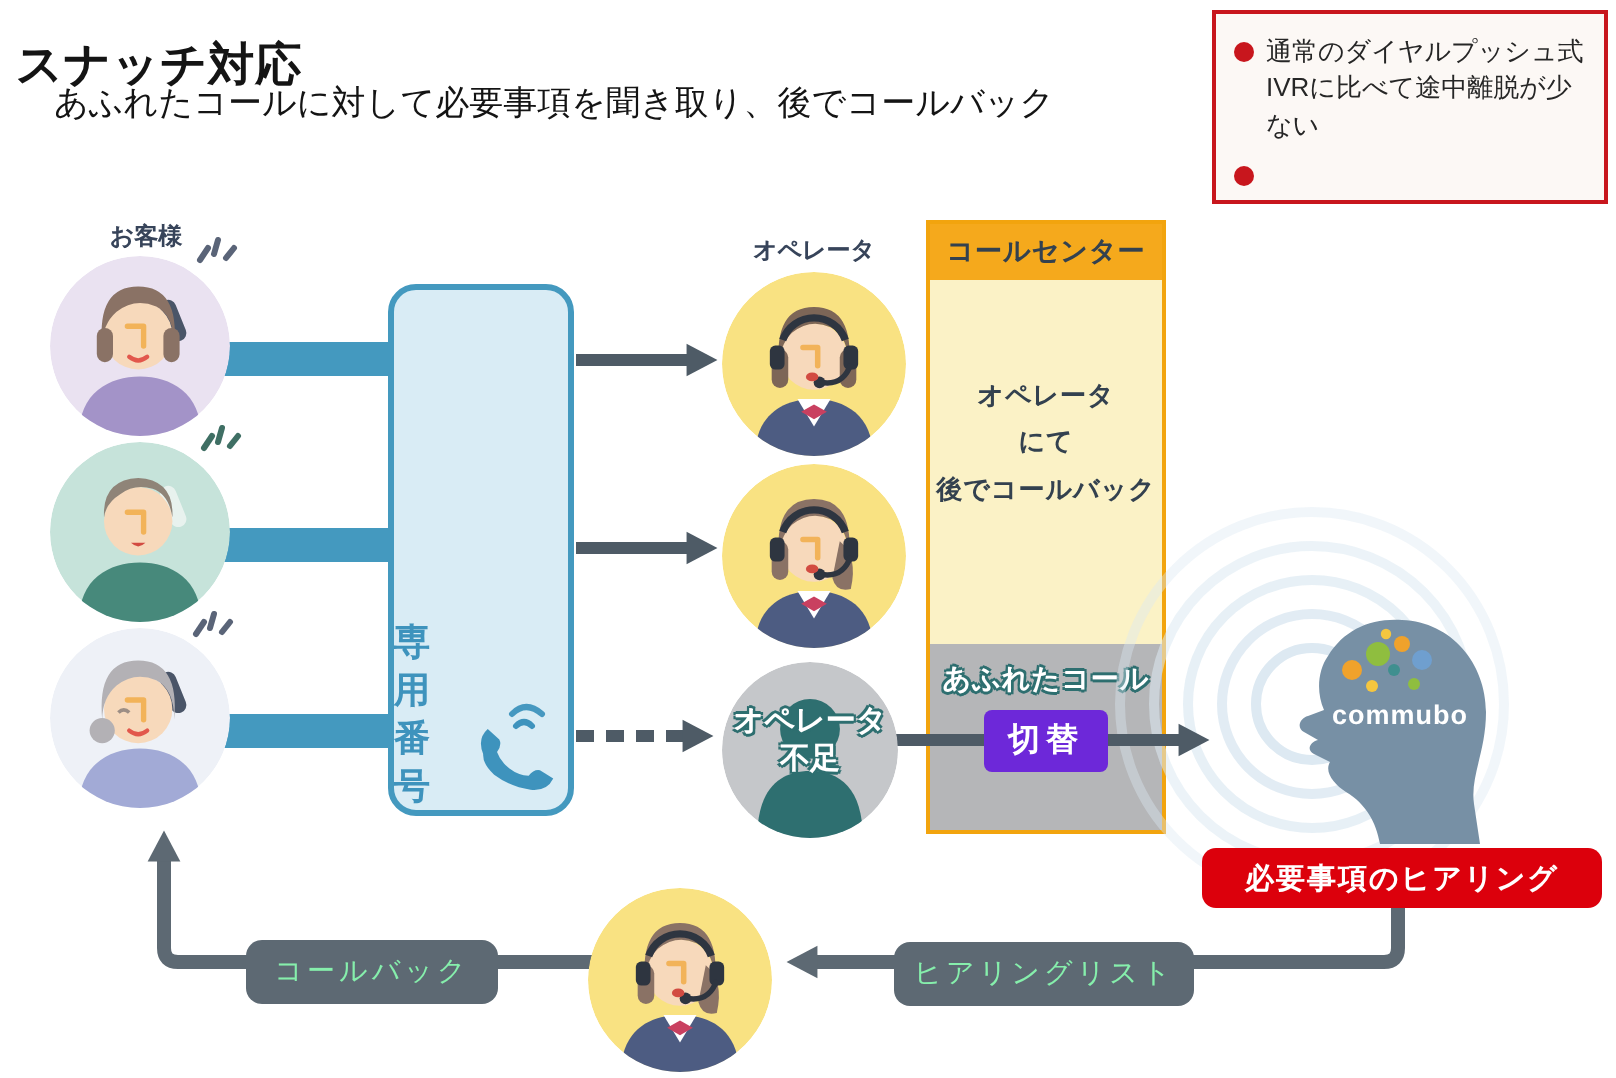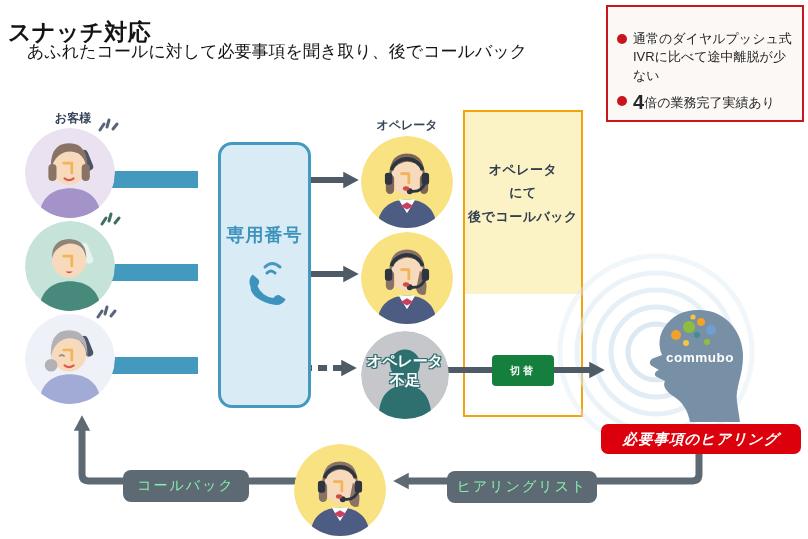--- a/index.html
+++ b/index.html
@@ -10,81 +10,85 @@
   }
   html,body{margin:0;padding:0;background:#fff;}
   body{font-family:"Liberation Sans","DejaVu Sans",sans-serif;}
   .stage{position:relative;width:808px;height:539px;background:#fff;overflow:hidden;}
   .abs{position:absolute;}
 
   .title{left:8px;top:17px;font-size:23px;font-weight:800;color:#141414;letter-spacing:.5px;}
   .subtitle{left:8px;top:40px;font-size:17px;color:#141414;margin-left:19px;}
 
   .benefits{left:606px;top:5px;width:176px;border:2px solid var(--benefit-red);
-    background:#fcf8f5;padding:23px 9px 7px 9px;}
+    background:#fcf8f5;padding:10px 9px 7px 9px;}
   .benefit-row{display:flex;align-items:flex-start;margin-bottom:7px;}
   .benefit-row:last-child{margin-bottom:0;}
   .bullet{flex:0 0 auto;width:10px;height:10px;border-radius:50%;background:var(--benefit-red);
     margin:4px 6px 0 0;}
   .benefit-text{font-size:13px;line-height:1.42;color:#262626;}
   .benefit-num{font-size:20px;font-weight:700;color:#262626;line-height:1;vertical-align:-2px;}
 
   .side-label{font-size:12px;font-weight:700;color:#37445a;transform:translateX(-50%);white-space:nowrap;}
 
   .avatar{border-radius:50%;overflow:hidden;}
   .avatar svg{display:block;}
   .ticks{width:26px;height:26px;}
   .number-box{left:194px;top:142px;width:87px;height:260px;background:var(--box-blue-fill);
-    border:3px solid var(--blue);border-radius:14px;display:flex;flex-direction:column;
-    align-items:center;margin-left:24px;}
+    border:3px solid var(--blue);border-radius:14px;display:flex;flex-direction:row;
+    align-items:flex-end;}
   .number-label{margin-top:78px;font-size:18px;font-weight:700;color:#3e93bd;letter-spacing:1px;}
   .phone-icon{margin-top:12px;}
 
   .callcenter{left:463px;top:110px;width:116px;height:303px;border:2px solid var(--orange-border);
     display:flex;flex-direction:column;}
   .cc-header{height:28px;background:var(--orange);display:flex;align-items:center;justify-content:center;
     font-size:13.5px;font-weight:700;color:var(--navy-text);letter-spacing:.5px;}
   .cc-body{height:182px;background:var(--yellow-light);text-align:center;padding-top:46px;box-sizing:border-box;}
   .cc-body div{font-size:13px;font-weight:700;color:var(--navy-text);line-height:1.8;letter-spacing:.5px;}
   .cc-gray{flex:1;background:var(--gray-panel);position:relative;text-align:center;}
   .outline-text{color:#fff;font-weight:700;
     text-shadow:-1.2px -1.2px 0 var(--teal-dark),1.2px -1.2px 0 var(--teal-dark),
                 -1.2px 1.2px 0 var(--teal-dark),1.2px 1.2px 0 var(--teal-dark),
                 0 1.4px 0 var(--teal-dark),0 -1.4px 0 var(--teal-dark);}
   .overflow-label{margin-top:9px;font-size:14px;letter-spacing:.5px;}
-  .switch-box{left:492px;top:355px;width:62px;height:31px;background:#15803d;border-radius:4px;
-    display:flex;align-items:center;justify-content:center;color:#fff;font-size:10px;font-weight:700;
+  .switch-box{left:492px;top:355px;width:62px;height:31px;background:#6d28d9;border-radius:4px;
+    display:flex;align-items:center;justify-content:center;color:#fff;font-size:16px;font-weight:700;
     letter-spacing:3px;}
 
   .shortage-text{left:405px;top:352px;transform:translateX(-50%);text-align:center;
     font-size:15px;line-height:1.25;white-space:nowrap;}
 
   .head-wrap{left:630px;top:296px;width:130px;height:130px;}
   .brand-text{font-size:13.5px;font-weight:700;letter-spacing:.5px;}
 
   .red-box{left:601px;top:424px;width:200px;height:30px;background:var(--accent-red);border-radius:7px;
     display:flex;align-items:center;justify-content:center;color:#fff;font-size:14.5px;font-weight:700;
-    letter-spacing:1px;font-style:italic;}
+    letter-spacing:1px;}
   .slate-box{background:var(--line-slate);border-radius:8px;display:flex;align-items:center;
     justify-content:center;color:#86efac;font-size:14px;letter-spacing:2px;}
   .hearing-list-box{left:447px;top:471px;width:150px;height:32px;}
   .callback-box{left:123px;top:470px;width:126px;height:32px;}
 
   svg{overflow:visible;}
 </style>
 </head>
 <body>
 
 <div class="stage">
 
   <div class="abs callcenter">
+    <div class="cc-header">コールセンター</div>
     <div class="cc-body">
       <div>オペレータ</div>
       <div>にて</div>
       <div>後でコールバック</div>
+    </div>
+    <div class="cc-gray">
+      <div class="overflow-label outline-text">あふれたコール</div>
     </div>
   </div>
 
   <svg class="abs" style="left:0;top:0;" width="808" height="539" viewBox="0 0 808 539">
     <defs>
       <marker id="ah" markerUnits="userSpaceOnUse" markerWidth="20" markerHeight="20" refX="3" refY="0" orient="auto" viewBox="-2 -10 22 20">
         <path d="M0,-9 L17,0 L0,9 Z" style="fill:var(--slate)"></path>
       </marker>
       <marker id="ah2" markerUnits="userSpaceOnUse" markerWidth="20" markerHeight="20" refX="3" refY="0" orient="auto" viewBox="-2 -10 22 20">
         <path d="M0,-9 L17,0 L0,9 Z" style="fill:var(--line-slate)"></path>
@@ -117,21 +121,20 @@
   <div class="abs title">スナッチ対応</div>
   <div class="abs subtitle">あふれたコールに対して必要事項を聞き取り、後でコールバック</div>
 
   <div class="abs benefits">
     <div class="benefit-row">
       <span class="bullet"></span>
       <span class="benefit-text">通常のダイヤルプッシュ式IVRに比べて途中離脱が少ない</span>
     </div>
     <div class="benefit-row">
       <span class="bullet"></span>
-      <span class="benefit-text"><span class="benefit-num">4</span><span>倍の業務完了実績あり</span></span>
     </div>
   </div>
 
   <div class="abs side-label" style="left:73px;top:110px;">お客様</div>
 
   <div class="abs avatar" style="left:25px;top:128px;width:90px;height:90px;">
     <svg width="90" height="90" viewBox="0 0 100 100">
       <circle cx="50" cy="50" r="50" fill="#eae2f1"></circle>
       <path d="M16,100 C16,76 33,67 50,67 C67,67 84,76 84,100 Z" fill="#a393c8"></path>
       <rect x="64" y="24" width="9" height="24" rx="4.5" fill="#4a5568" transform="rotate(-22 68 36)"></rect>

